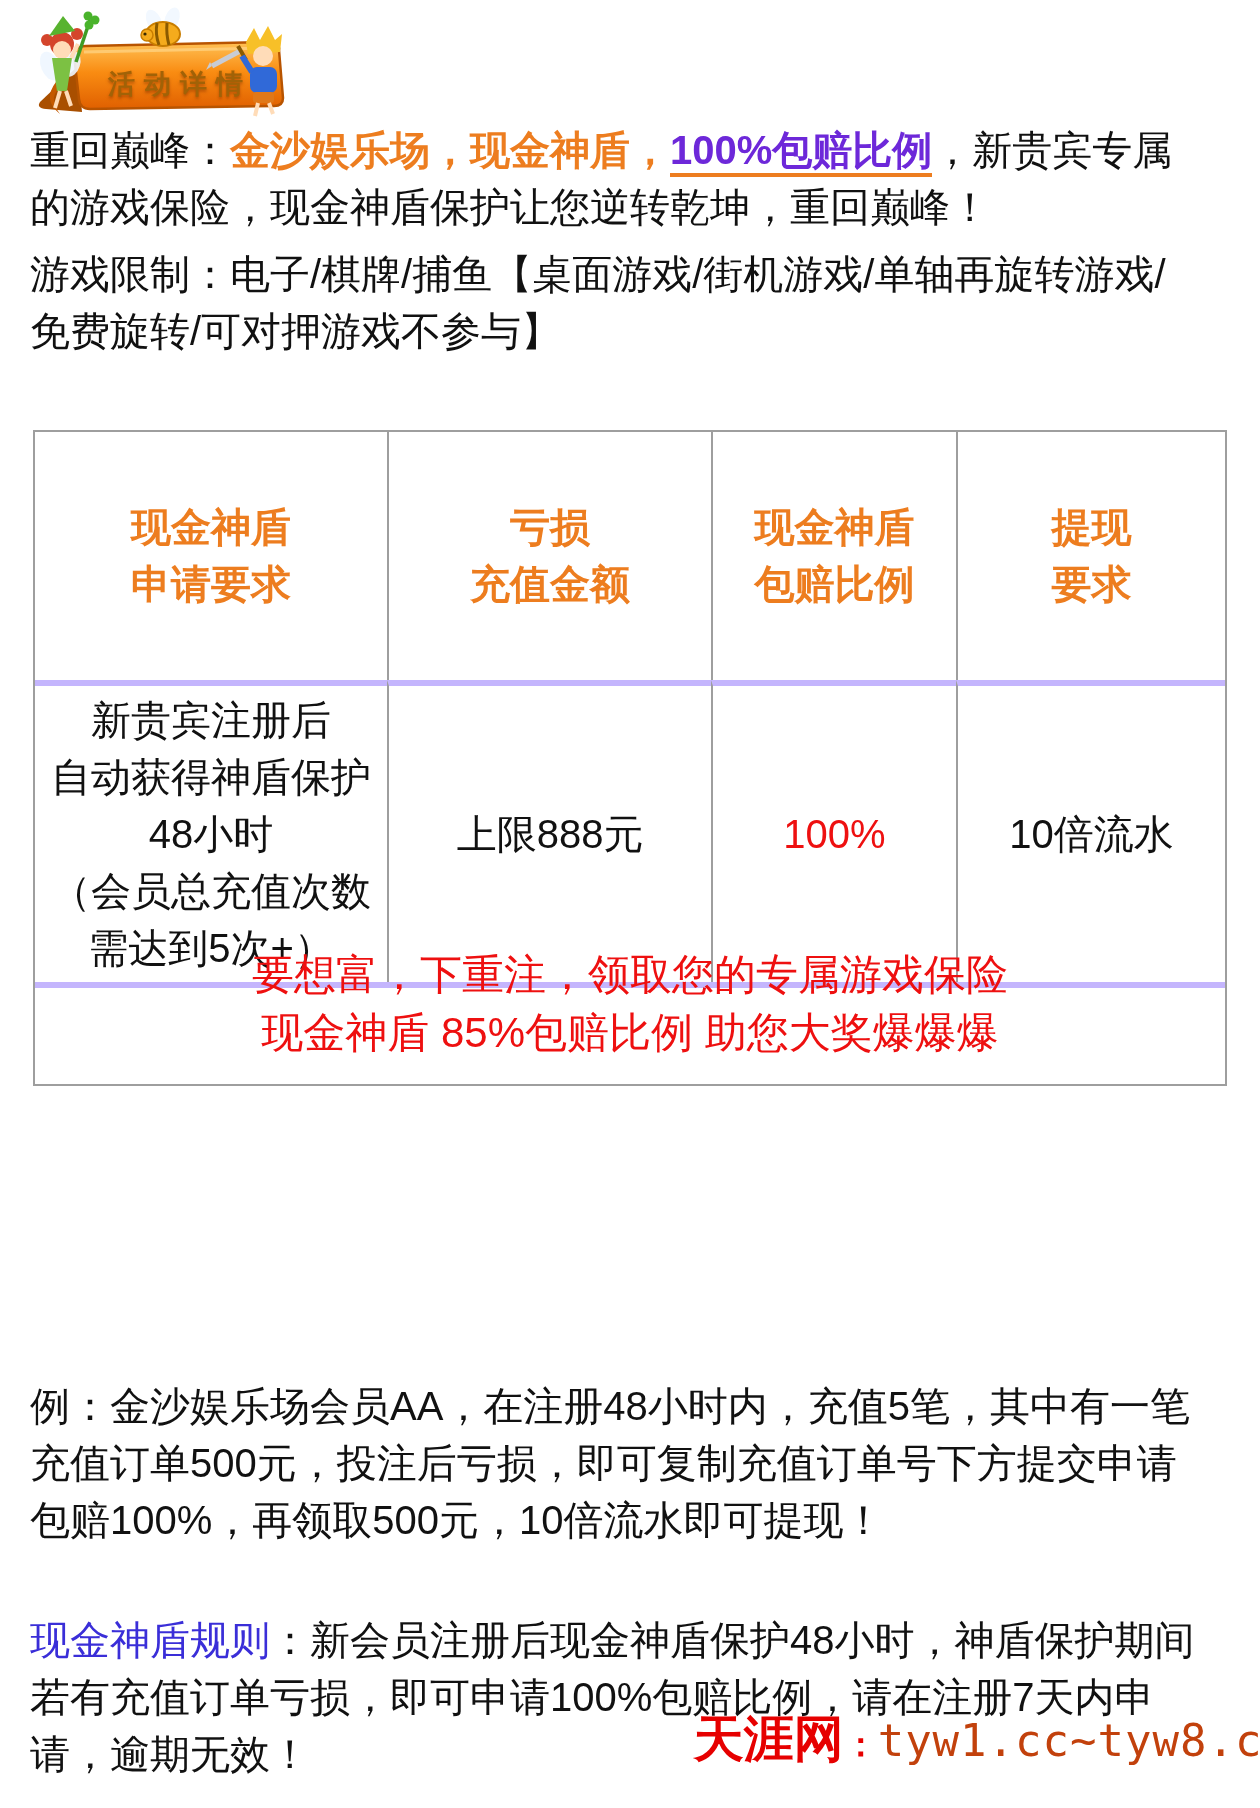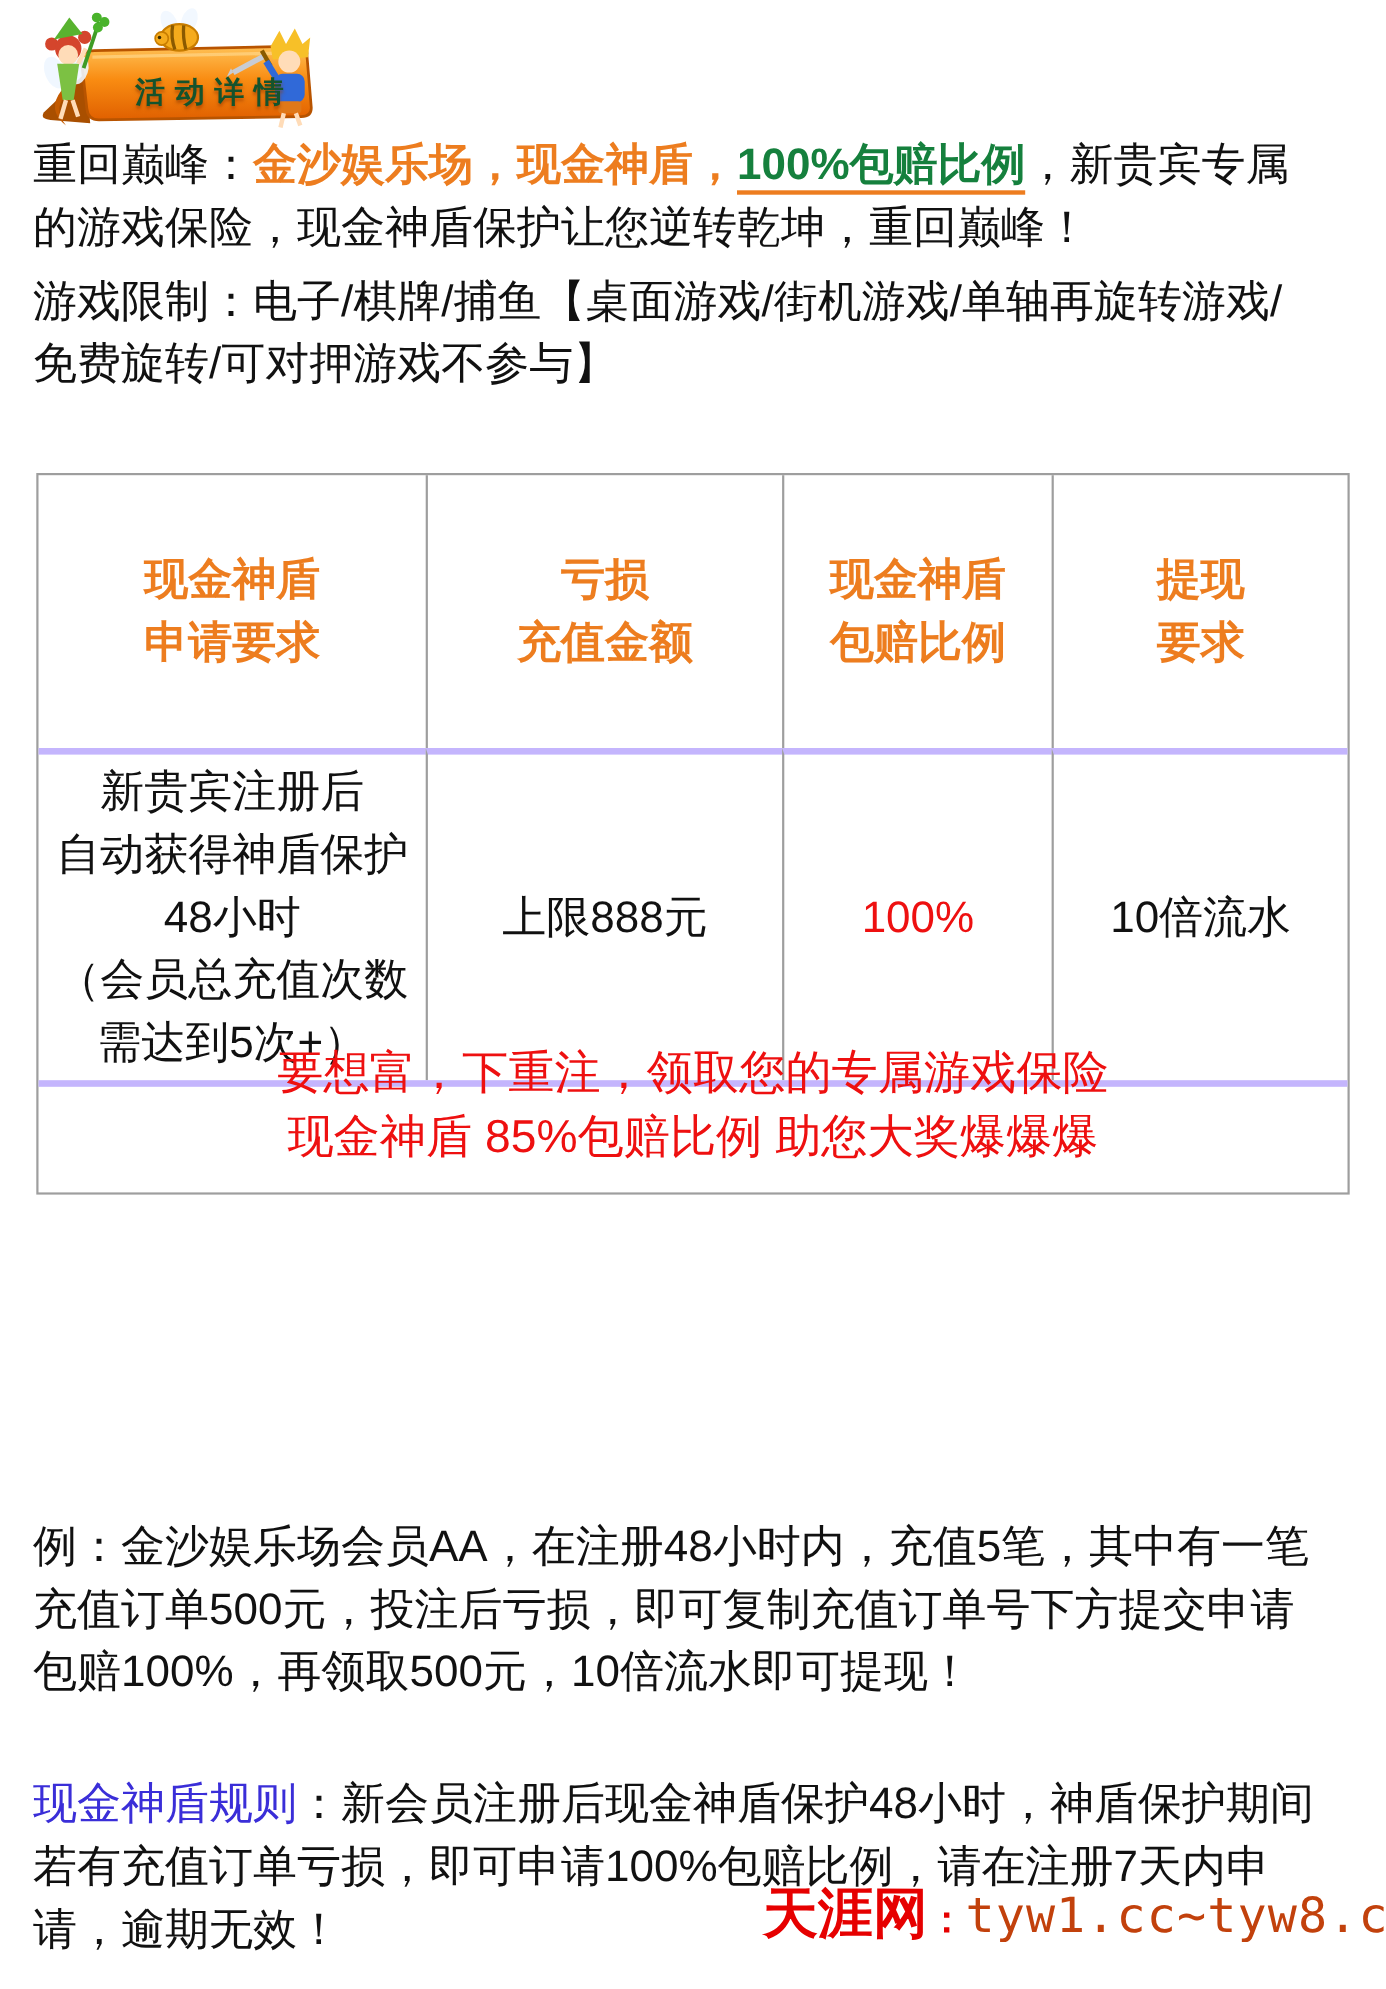--- a/index.html
+++ b/index.html
@@ -2,32 +2,32 @@
 <html><head>
 <meta charset="utf-8">
 <style>
   html,body{margin:0;padding:0;background:#fff;}
   body{font-family:"Liberation Sans","DejaVu Sans",sans-serif;color:#111;}
   .page{position:relative;width:1260px;height:1808px;background:#fff;overflow:hidden;}
   .prewrap{white-space:pre-line;}
 
   
   .banner{position:absolute;left:26px;top:4px;width:266px;height:120px;}
-  .banner-title{position:absolute;left:73px;top:62px;width:192px;text-align:center;
-    color:#14532d;font-weight:bold;font-size:27px;letter-spacing:9px;
+  .banner-title{position:absolute;left:58px;top:62px;width:192px;text-align:center;
+    color:#a16207;font-weight:bold;font-size:27px;letter-spacing:9px;
     text-shadow:0 2px 3px rgba(150,60,0,.65);}
 
   
   .para{position:absolute;left:30px;width:1212px;font-size:40px;line-height:57px;color:#111;}
   .p-intro{top:122px;}
   .p-restrict{top:246px;}
   .p-example{top:1378px;}
   .p-rules{top:1612px;}
   .hl-orange{color:#ed7d1f;font-weight:bold;}
-  .hl-orange-u{color:#15803d;font-weight:bold;border-bottom:4px solid #ed7d1f;padding-bottom:1px;}
+  .hl-orange-u{color:#6d28d9;font-weight:bold;border-bottom:4px solid #ed7d1f;padding-bottom:1px;}
   .hl-blue{color:#3a2ed8;}
 
   
   .tbl{position:absolute;left:33px;top:430px;width:1194px;height:656px;box-sizing:border-box;
     border:2px solid #9e9e9e;display:grid;
     grid-template-columns:29.6% 27.2% 20.6% 22.6%;
     grid-template-rows:248px 302px auto;}
   .cell{display:flex;align-items:center;justify-content:center;text-align:center;
     font-size:40px;line-height:57px;box-sizing:border-box;}
   .cell.bl{border-left:2px solid #9e9e9e;}

